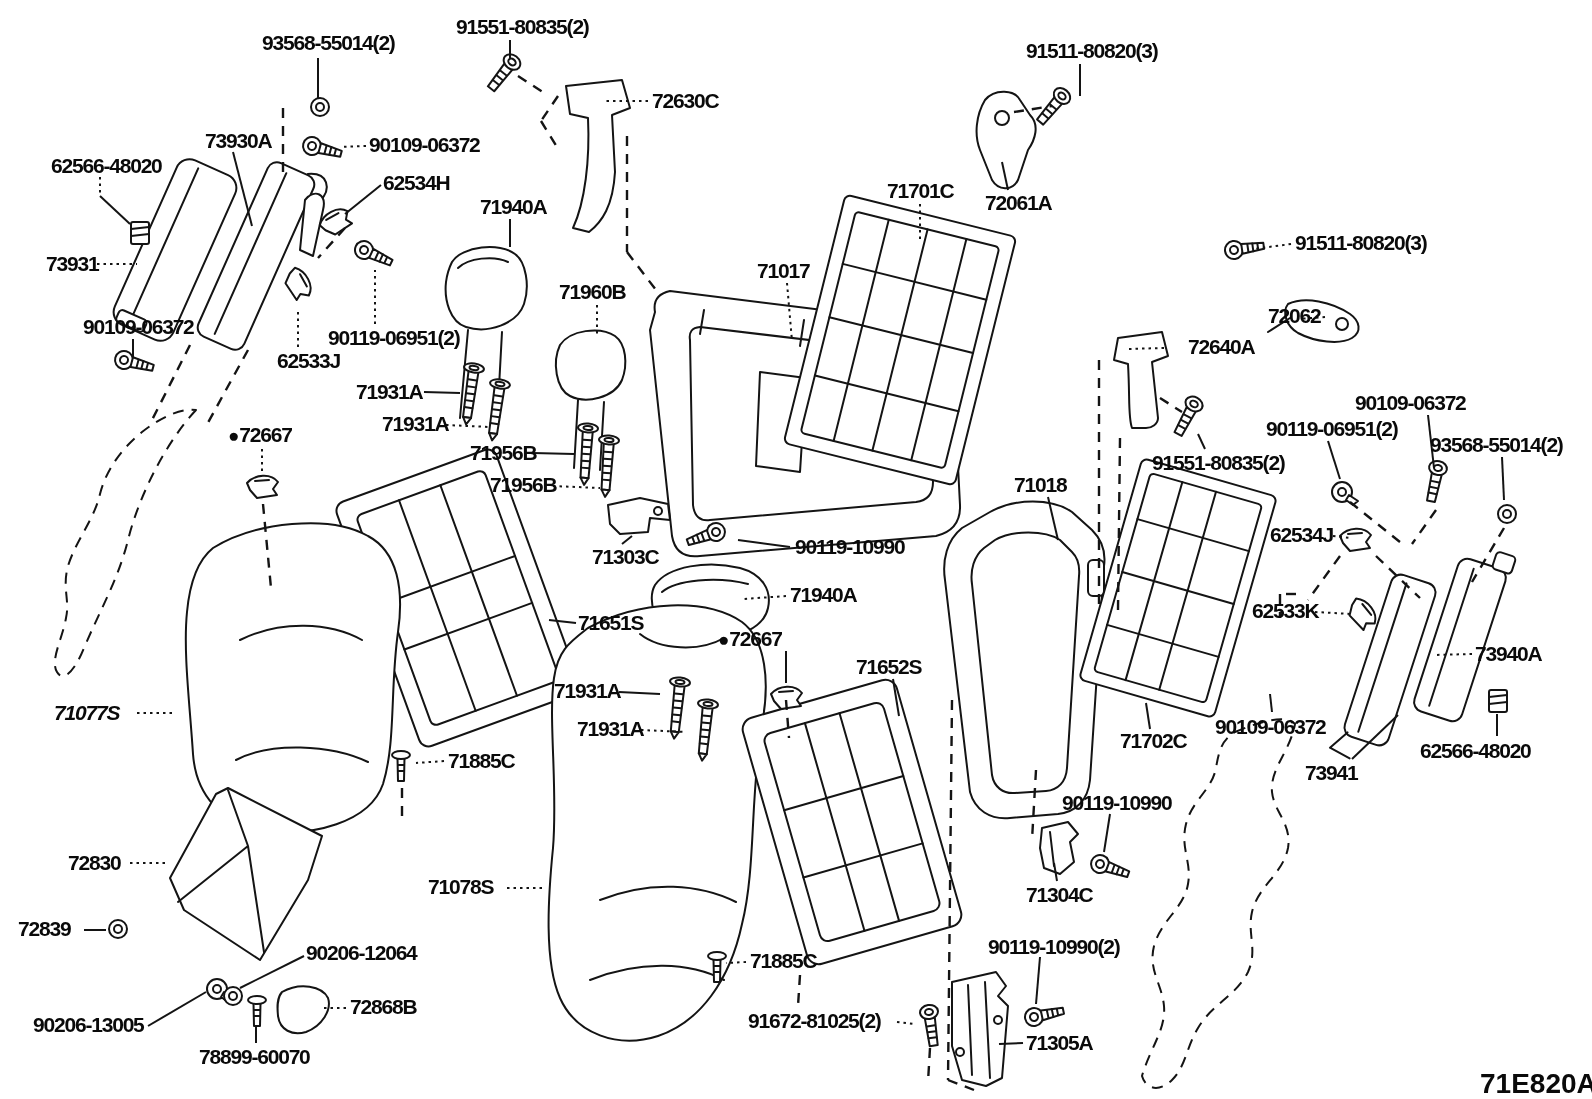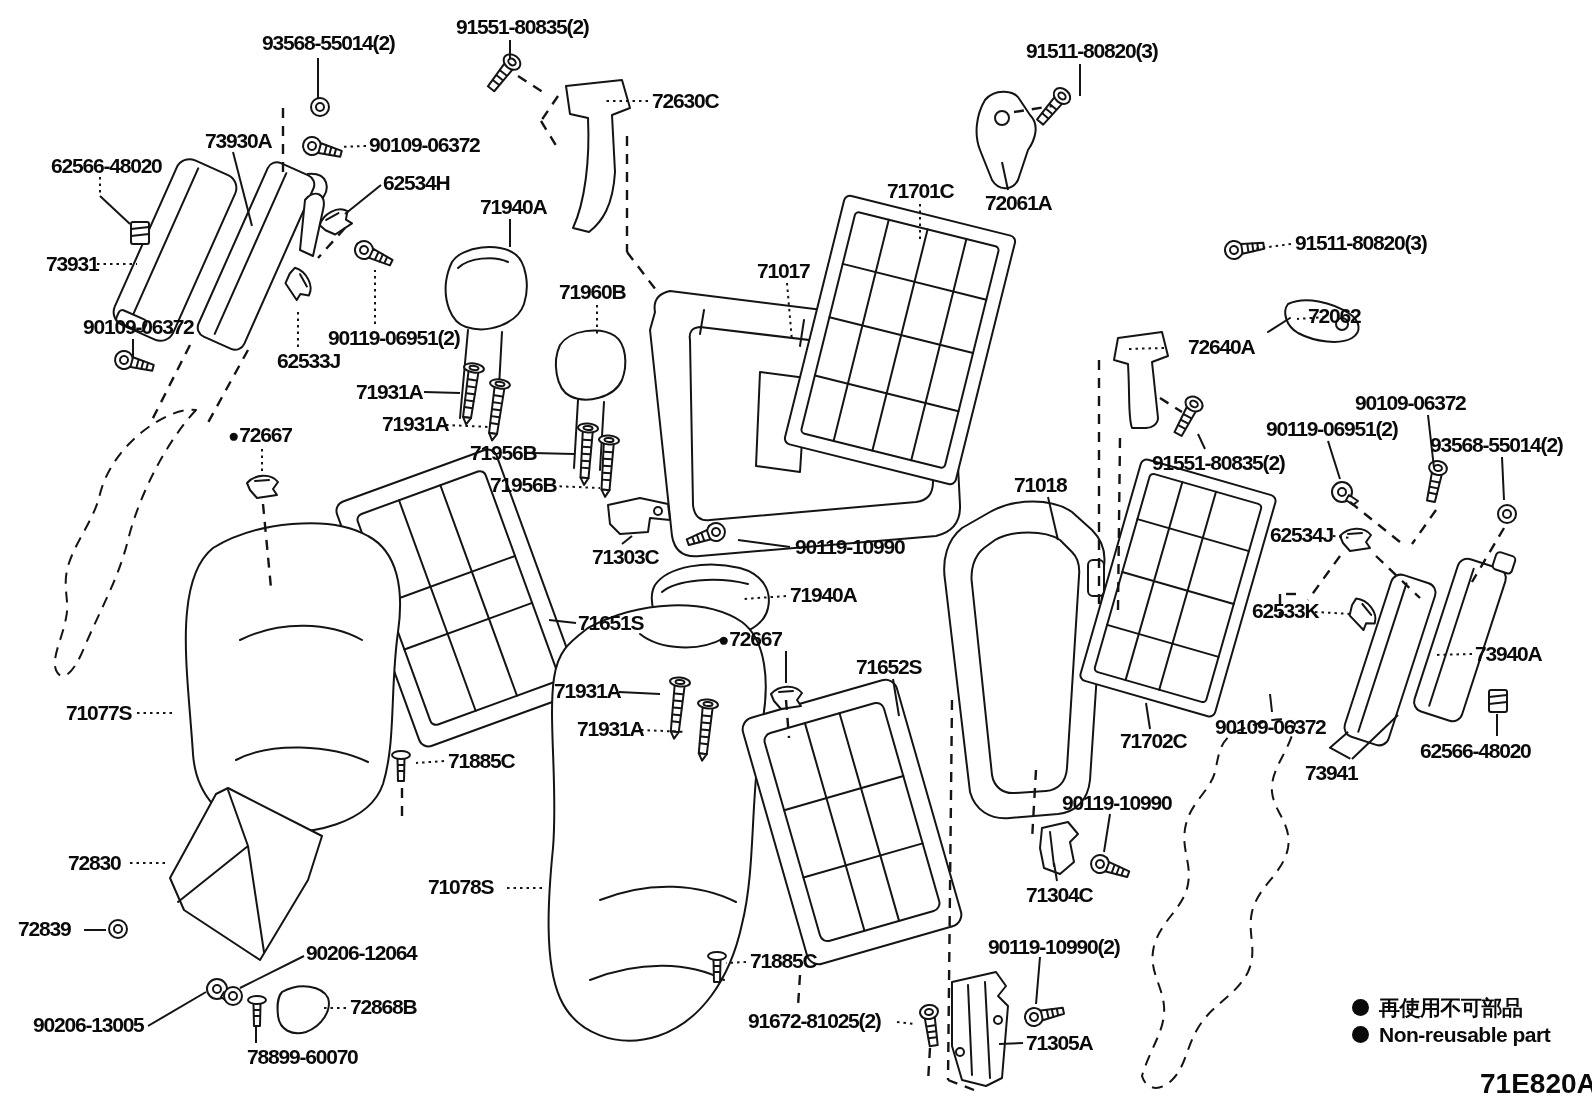--- a/index.html
+++ b/index.html
@@ -353,21 +353,21 @@
       <div class="part-label" style="left: 480px; top: 196px;">71940A</div>
       <div class="part-label" style="left: 559px; top: 281px;">71960B</div>
       <div class="part-label" style="left: 887px; top: 180px;">71701C</div>
       <div class="part-label" style="left: 985px; top: 192px;">72061A</div>
       <div class="part-label" style="left: 757px; top: 260px;">71017</div>
       <div class="part-label" style="left: 46px; top: 253px;">73931</div>
       <div class="part-label" style="left: 83px; top: 316px;">90109-06372</div>
       <div class="part-label" style="left: 328px; top: 327px;">90119-06951(2)</div>
       <div class="part-label" style="left: 277px; top: 350px;">62533J</div>
       <div class="part-label" style="left: 1295px; top: 232px;">91511-80820(3)</div>
-      <div class="part-label" style="left: 1308px; top: 305px; text-align: right;">72062</div>
+      <div class="part-label" style="left: 1268px; top: 305px; text-align: right;">72062</div>
       <div class="part-label" style="left: 1168px; top: 336px; margin-left: 20px;">72640A</div>
       <div class="part-label" style="left: 356px; top: 381px;">71931A</div>
       <div class="part-label" style="left: 382px; top: 413px;">71931A</div>
       <div class="part-label" style="left: 470px; top: 442px;">71956B</div>
       <div class="part-label" style="left: 490px; top: 474px;">71956B</div>
       <div class="part-label" style="left: 228px; top: 424px;"><span class="dot">●</span>72667</div>
       <div class="part-label" style="left: 795px; top: 536px;">90119-10990</div>
       <div class="part-label" style="left: 592px; top: 546px;">71303C</div>
       <div class="part-label" style="left: 1152px; top: 452px;">91551-80835(2)</div>
       <div class="part-label" style="left: 1014px; top: 474px;">71018</div>
@@ -385,37 +385,27 @@
       <div class="part-label" style="left: 1026px; top: 884px;">71304C</div>
       <div class="part-label" style="left: 988px; top: 936px;">90119-10990(2)</div>
       <div class="part-label" style="left: 1026px; top: 1032px;">71305A</div>
       <div class="part-label" style="left: 578px; top: 612px;">71651S</div>
       <div class="part-label" style="left: 790px; top: 584px;">71940A</div>
       <div class="part-label" style="left: 718px; top: 628px;"><span class="dot">●</span>72667</div>
       <div class="part-label" style="left: 856px; top: 656px;">71652S</div>
       <div class="part-label" style="left: 554px; top: 680px;">71931A</div>
       <div class="part-label" style="left: 577px; top: 718px;">71931A</div>
       <div class="part-label" style="left: 448px; top: 750px;">71885C</div>
-      <div class="part-label" style="left: 66px; top: 702px;">71077S</div>
+      <div class="part-label" style="left: 54px; top: 702px; font-style: italic;">71077S</div>
       <div class="part-label" style="left: 68px; top: 852px;">72830</div>
       <div class="part-label" style="left: 428px; top: 876px;">71078S</div>
       <div class="part-label" style="left: 18px; top: 918px;">72839</div>
       <div class="part-label" style="left: 306px; top: 942px;">90206-12064</div>
       <div class="part-label" style="left: 350px; top: 996px;">72868B</div>
       <div class="part-label" style="left: 33px; top: 1014px;">90206-13005</div>
-      <div class="part-label" style="left: 199px; top: 1046px; margin-left: 48px;">78899-60070</div>
+      <div class="part-label" style="left: 199px; top: 1046px;">78899-60070</div>
       <div class="part-label" style="left: 750px; top: 950px;">71885C</div>
       <div class="part-label" style="left: 748px; top: 1010px;">91672-81025(2)</div>
     </div>
 
-  <div class="legend">
-    <div class="legend-row">
-      <span class="legend-bullet"></span>
-      <span class="legend-text">再使用不可部品</span>
-    </div>
-    <div class="legend-row">
-      <span class="legend-bullet"></span>
-      <span class="legend-text">Non-reusable part</span>
-    </div>
-  </div>
 
   <div class="diagram-code">71E820A</div>
 </div>
 
 </body></html>

